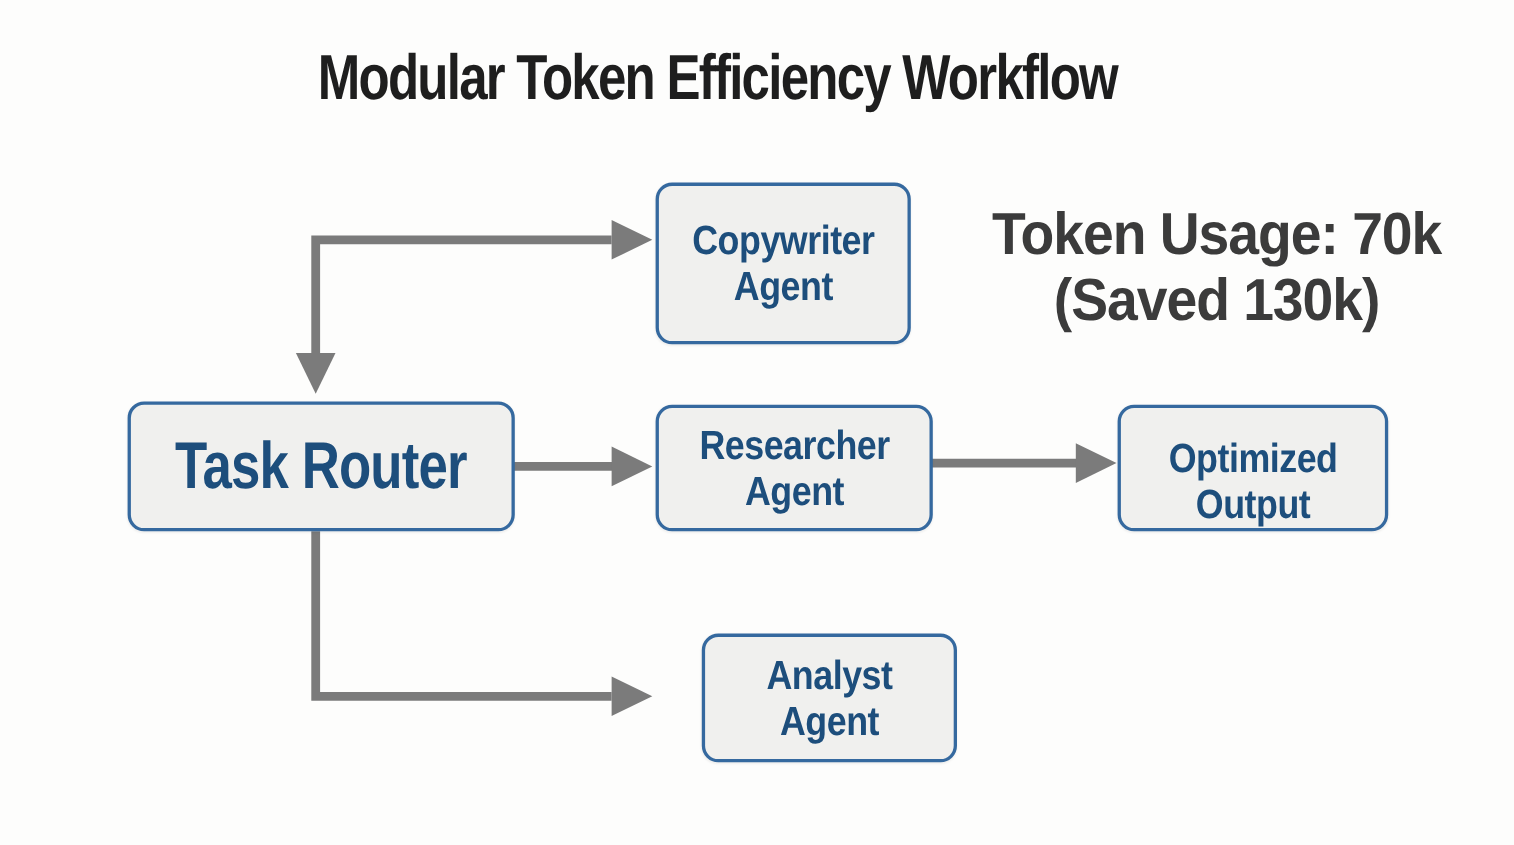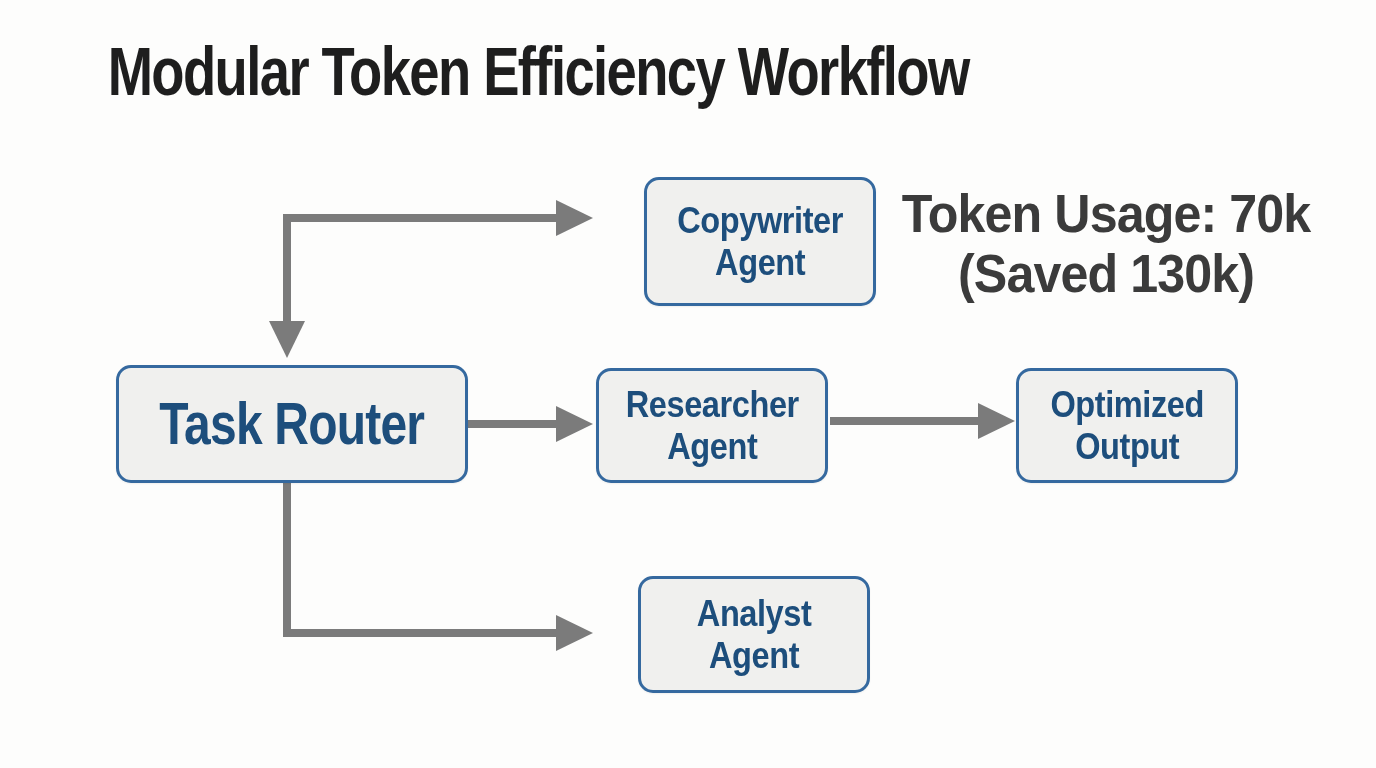--- a/index.html
+++ b/index.html
@@ -19,21 +19,22 @@
   }
   .canvas{
     position:relative;
     width:1376px;height:768px;
     background:var(--background);
   }
   
   .title{
     position:absolute;
     top:36px;left:0;width:1304px;
-    font-size:68px;line-height:70px;
+    text-align:center;
+    font-size:58px;line-height:70px;
     font-weight:bold;
     letter-spacing:-2px;
     color:var(--title-text);
     white-space:nowrap;
   }
   .title .squeeze{
     display:inline-block;
     transform:scaleX(0.80);
     transform-origin:50% 50%;
   }
@@ -65,23 +66,23 @@
   }
   .node-label{
     text-align:center;
     transform:scaleX(0.88);
     transform-origin:50% 50%;
     white-space:nowrap;
   }
   .node-label span{display:block;}
   .node-task-router{left:105px;top:365px;width:352px;height:118px;margin-left:11px;}
   .node-task-router .node-label{font-size:60px;line-height:62px;letter-spacing:-1px;transform:scaleX(0.80);}
-  .node-copywriter{left:596px;top:177px;width:232px;height:129px;margin-left:48px;}
-  .node-researcher{left:596px;top:368px;width:232px;height:115px;justify-content:center;}
-  .node-optimized{left:1016px;top:368px;width:222px;height:115px;}
+  .node-copywriter{left:596px;top:166px;width:232px;height:147px;}
+  .node-researcher{left:596px;top:368px;width:252px;height:115px;justify-content:center;}
+  .node-optimized{left:1016px;top:368px;width:246px;height:115px;align-items:flex-end;}
   .node-analyst{left:596px;top:576px;width:232px;height:117px;margin-left:42px;}
   .node-agent .node-label{font-size:37px;line-height:42px;letter-spacing:-0.5px;}
   
   .connector-layer{
     position:absolute;inset:0;
     width:1376px;height:768px;
   }
   .arrow-line{
     stroke:var(--arrow);
     stroke-width:8;

